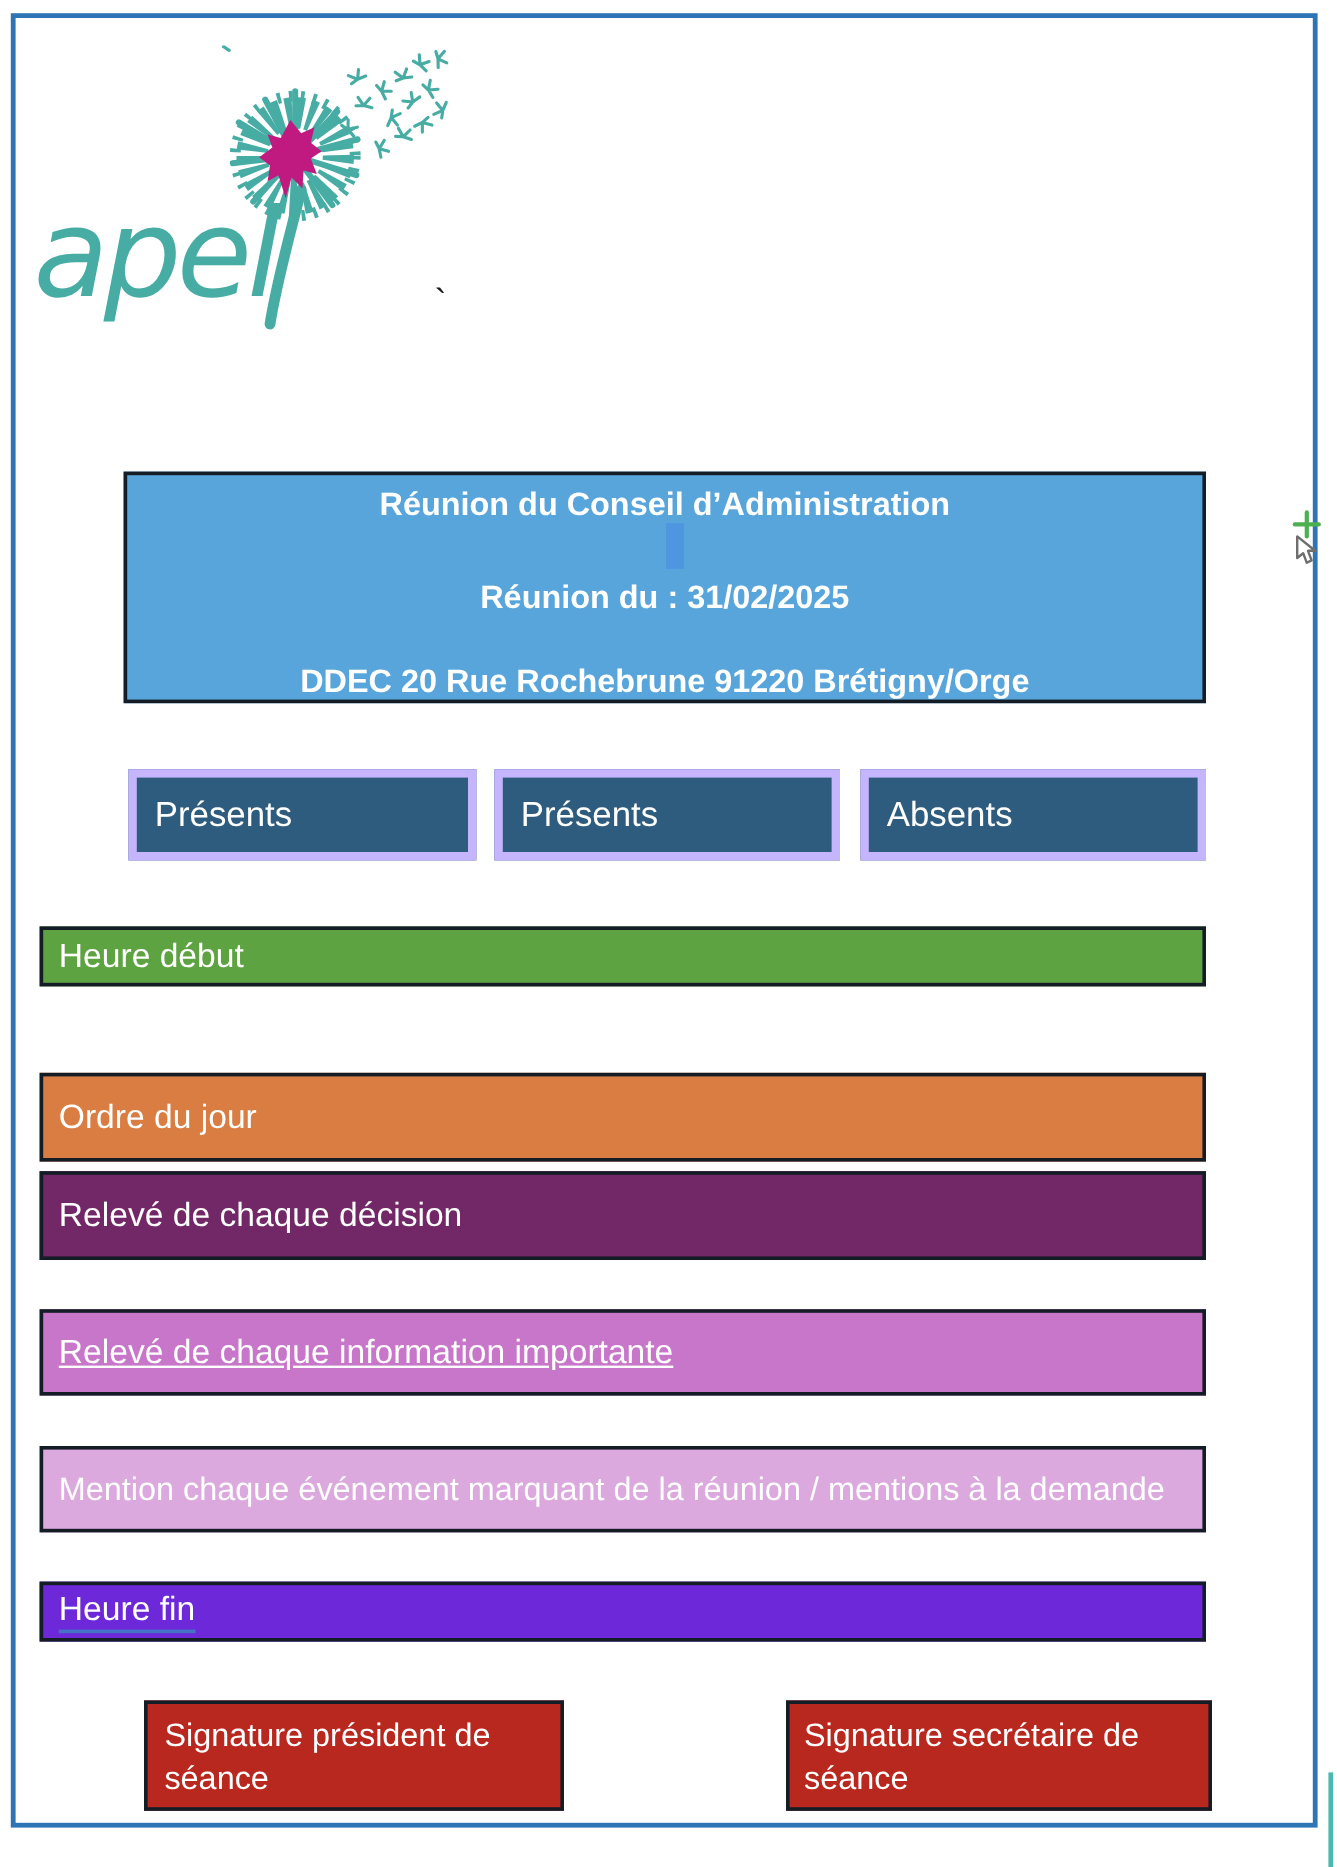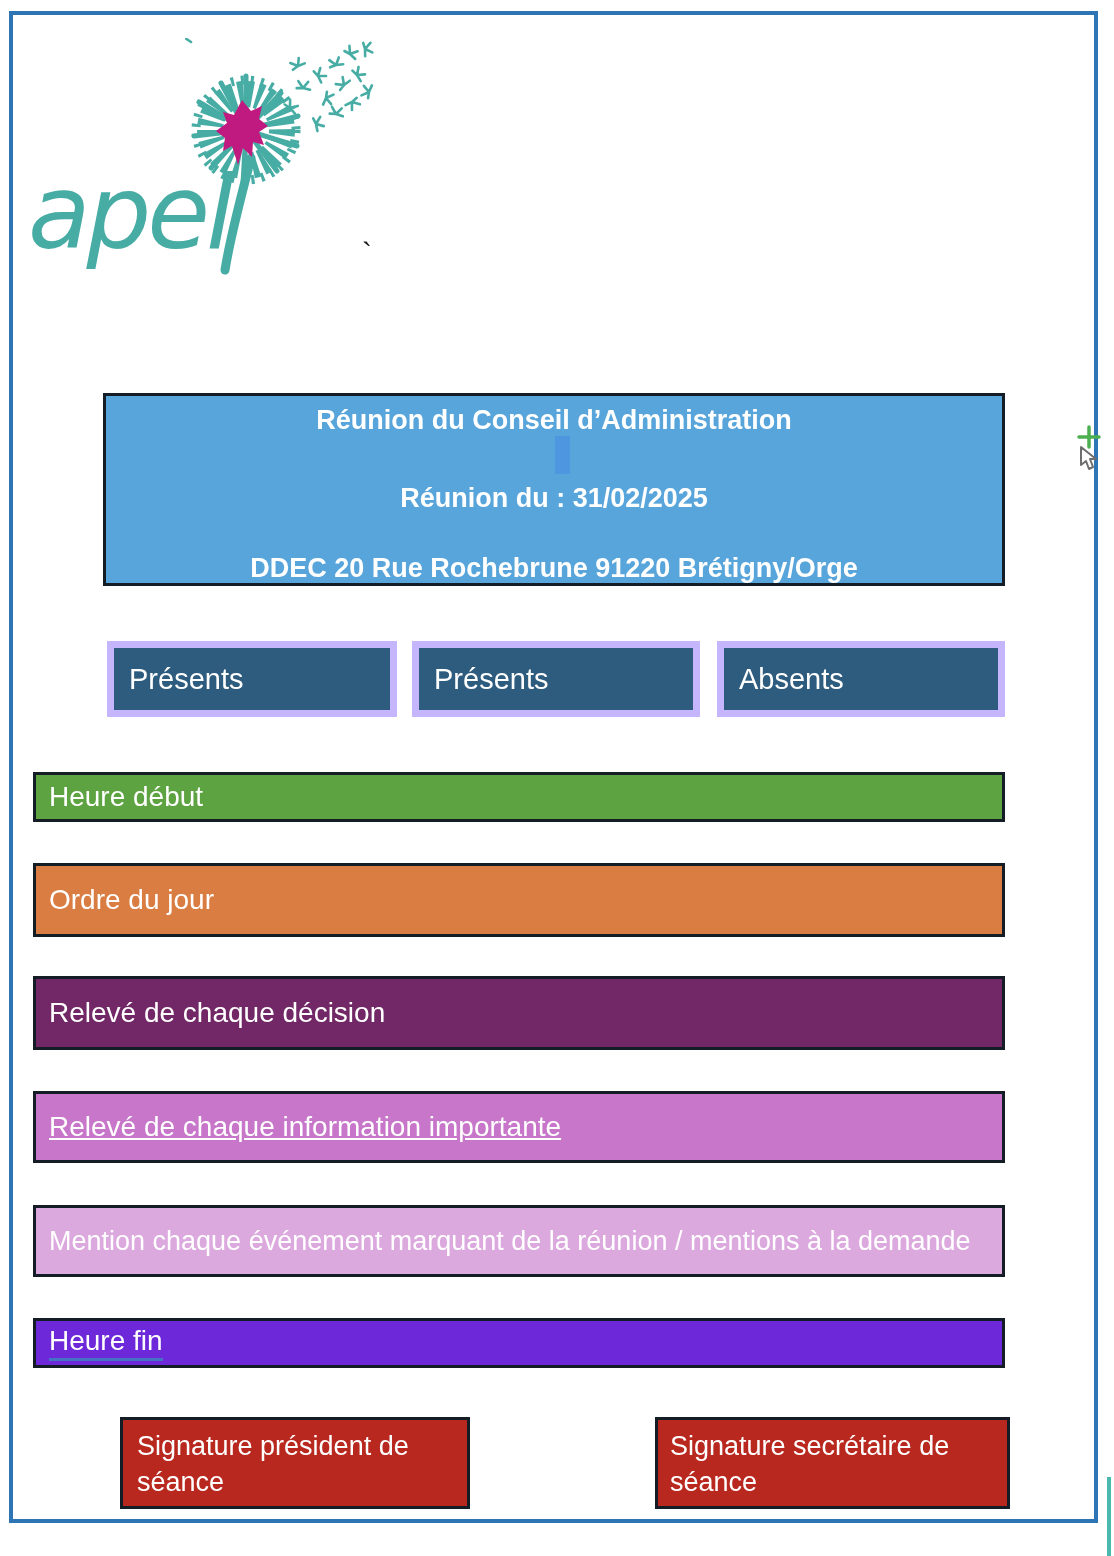--- a/index.html
+++ b/index.html
@@ -35,21 +35,21 @@
     display:flex;align-items:center;padding-left:15px;font-size:29px;
   }
   .a1{left:107px;width:290px;} .a2{left:412px;width:288px;} .a3{left:717px;width:288px;}
   
   .bar{
     position:absolute;left:33px;width:972px;z-index:2;
     border:3px solid #141C26;box-sizing:border-box;color:#ffffff;
     display:flex;align-items:center;padding-left:13px;font-size:28px;
   }
   .b1{top:772px;height:50px;}
-  .b2{top:863px;height:74px;}
+  .b2{top:894px;height:74px;}
   .b3{top:976px;height:74px;}
   .b4{top:1091px;height:72px;}
   .b5{top:1205px;height:72px;font-size:27px;}
   .b6{top:1318px;height:50px;}
   .underlined{border-bottom:3px solid;padding-bottom:1px;}
   
   .sig{
     position:absolute;top:1417px;height:92px;z-index:2;
     border:3px solid #141C26;box-sizing:border-box;color:#ffffff;
     padding:8px 14px;font-size:27px;line-height:1.35;

